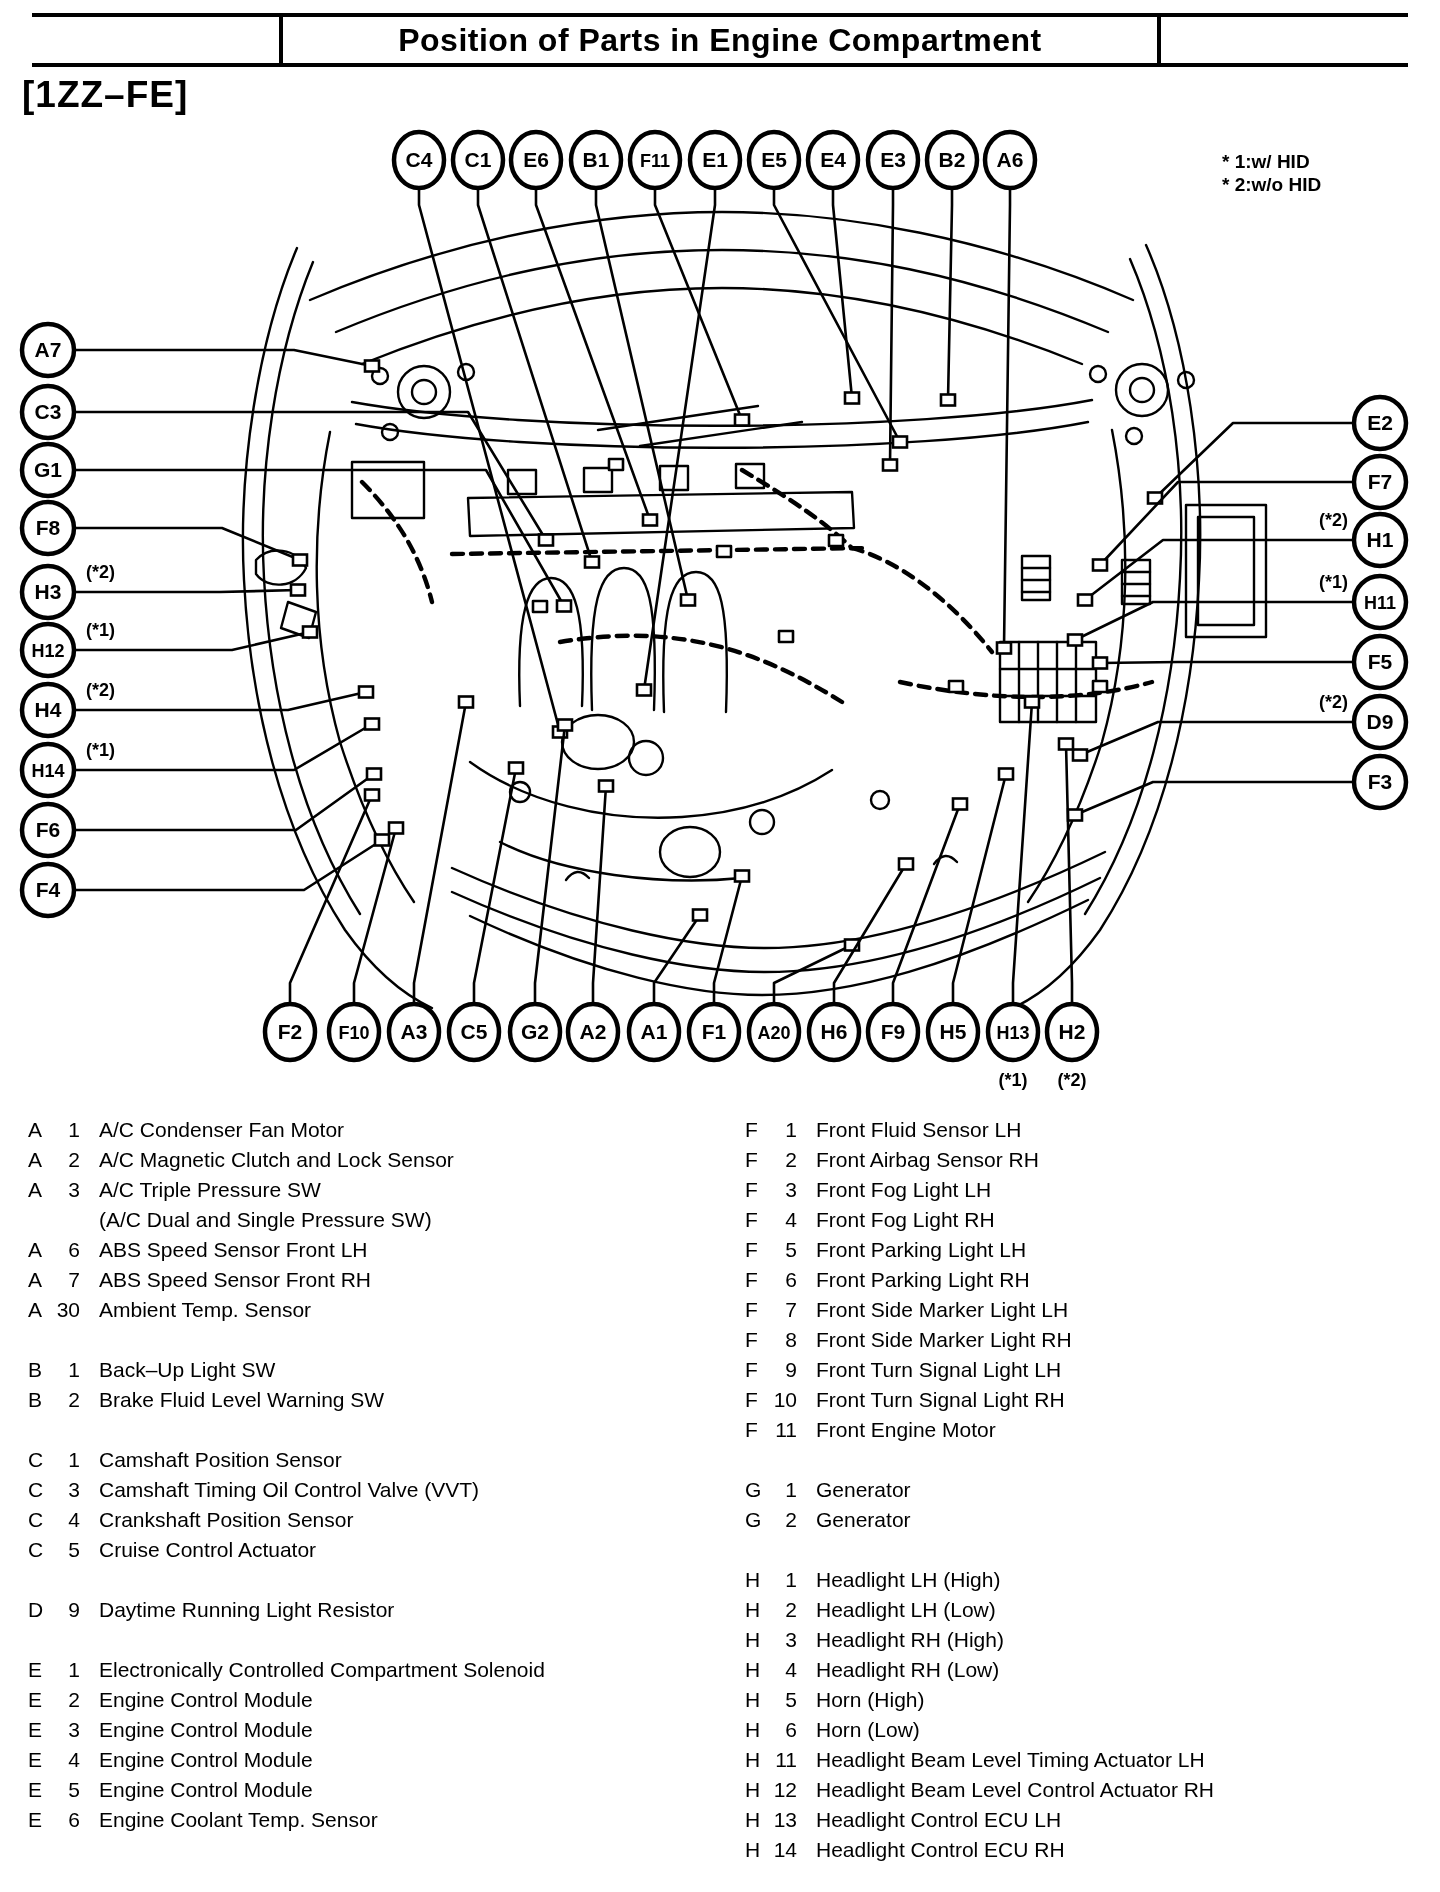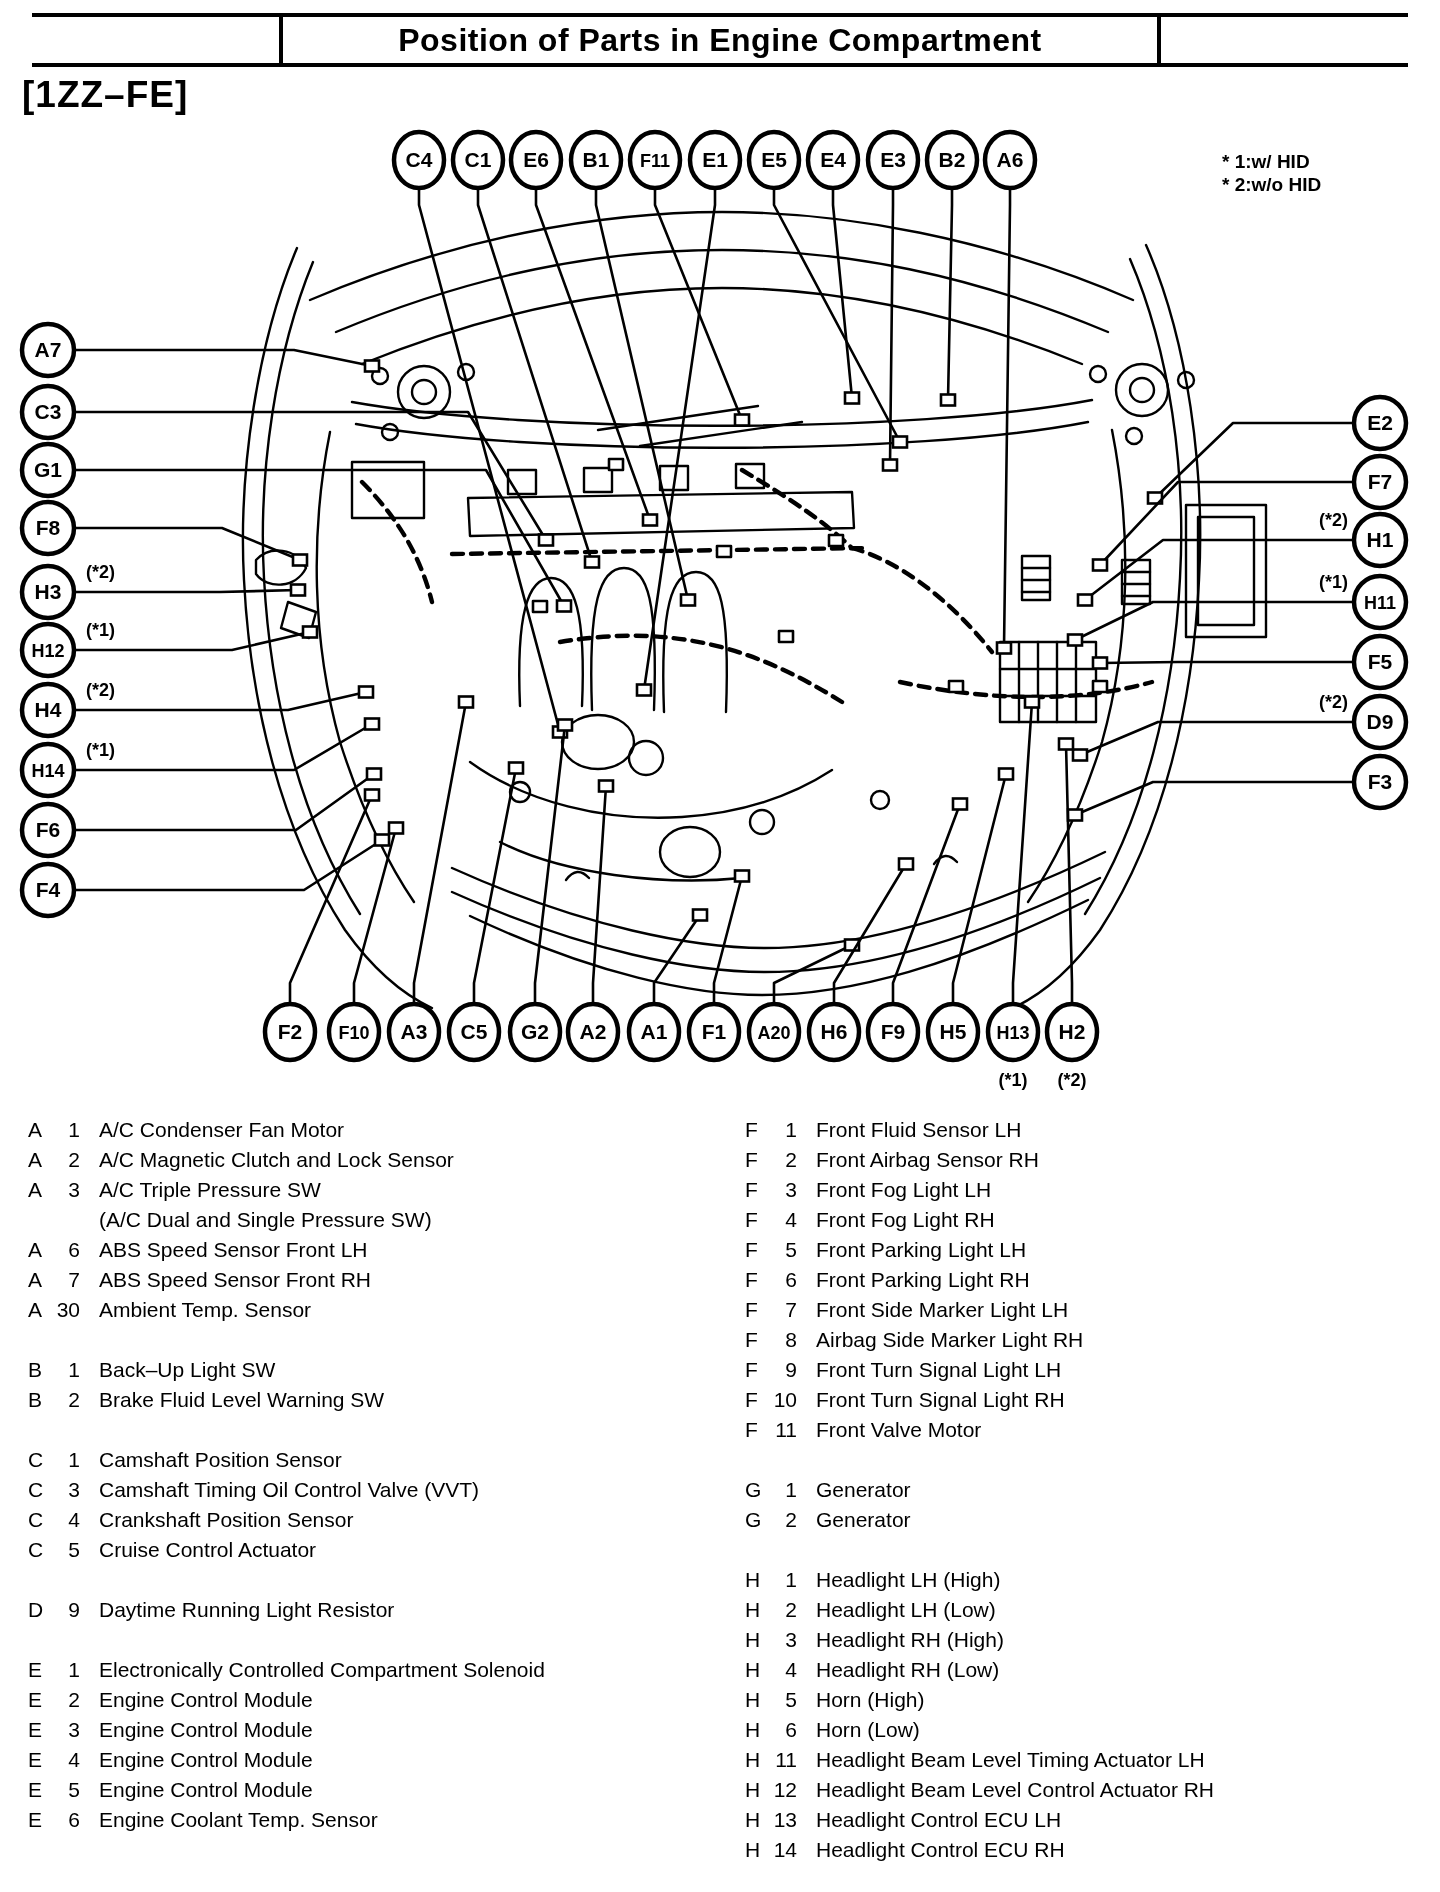--- a/index.html
+++ b/index.html
@@ -552,36 +552,36 @@
         <span class="lg-desc">Front Parking Light RH</span>
       </div>
       <div class="lg-row">
         <span class="lg-letter">F</span>
         <span class="lg-num">7</span>
         <span class="lg-desc">Front Side Marker Light LH</span>
       </div>
       <div class="lg-row">
         <span class="lg-letter">F</span>
         <span class="lg-num">8</span>
-        <span class="lg-desc">Airbag Side Marker Light RH</span>
+        <span class="lg-desc">Front Side Marker Light RH</span>
       </div>
       <div class="lg-row">
         <span class="lg-letter">F</span>
         <span class="lg-num">9</span>
         <span class="lg-desc">Front Turn Signal Light LH</span>
       </div>
       <div class="lg-row">
         <span class="lg-letter">F</span>
         <span class="lg-num">10</span>
         <span class="lg-desc">Front Turn Signal Light RH</span>
       </div>
       <div class="lg-row">
         <span class="lg-letter">F</span>
         <span class="lg-num">11</span>
-        <span class="lg-desc">Front Valve Motor</span>
+        <span class="lg-desc">Front Engine Motor</span>
       </div>
     </div>
     <div class="lg-group">
       <div class="lg-row">
         <span class="lg-letter">G</span>
         <span class="lg-num">1</span>
         <span class="lg-desc">Generator</span>
       </div>
       <div class="lg-row">
         <span class="lg-letter">G</span>

